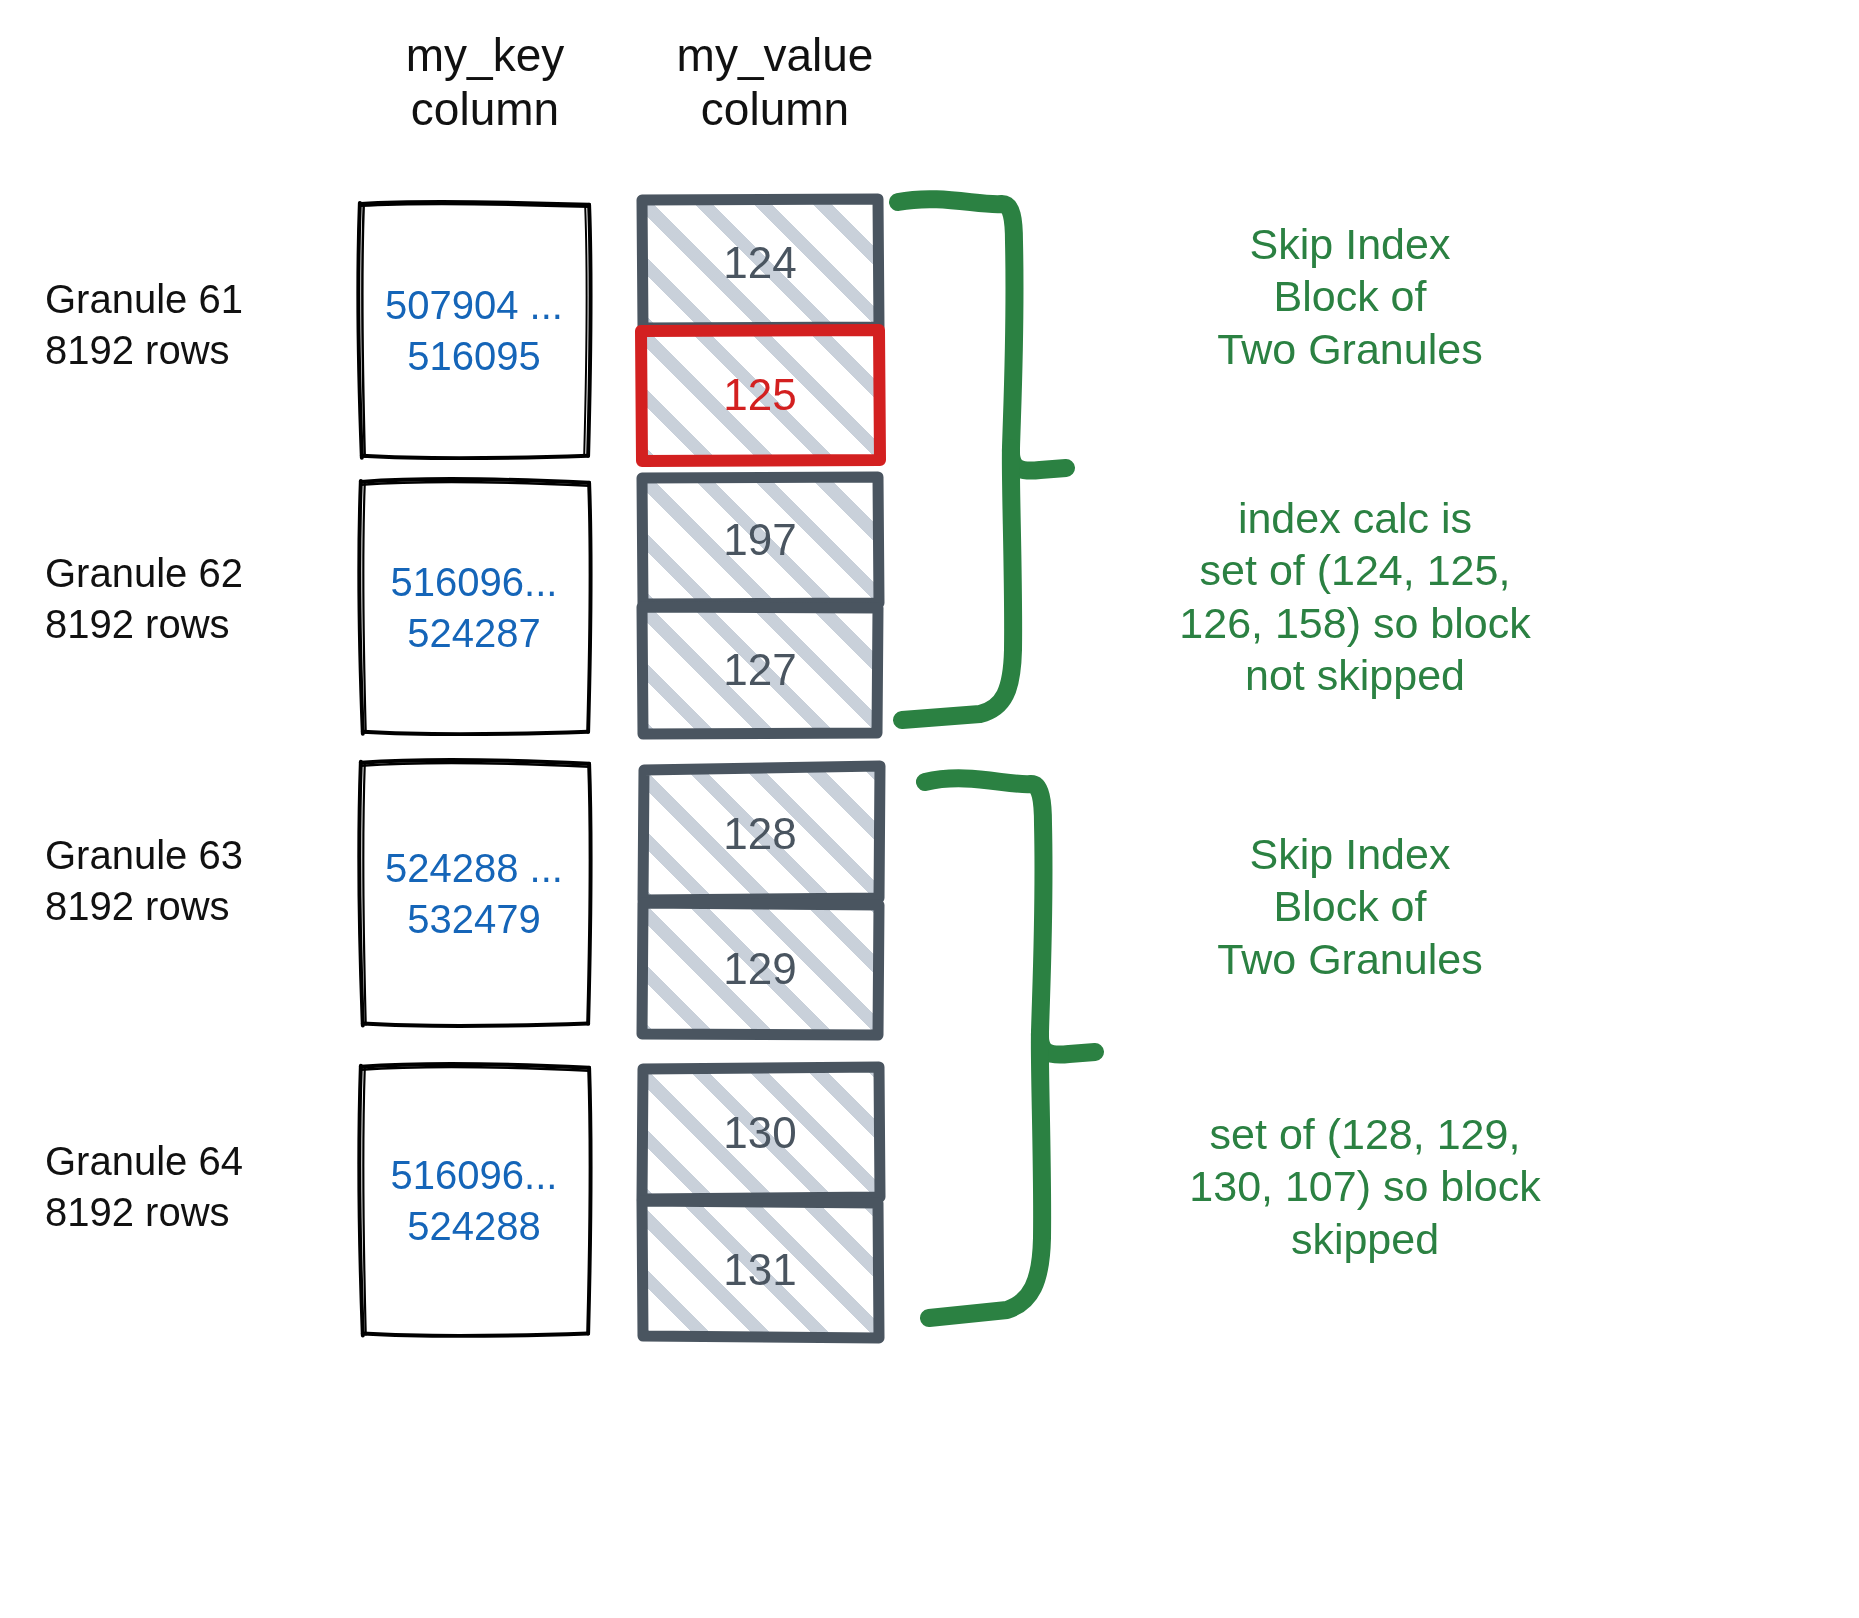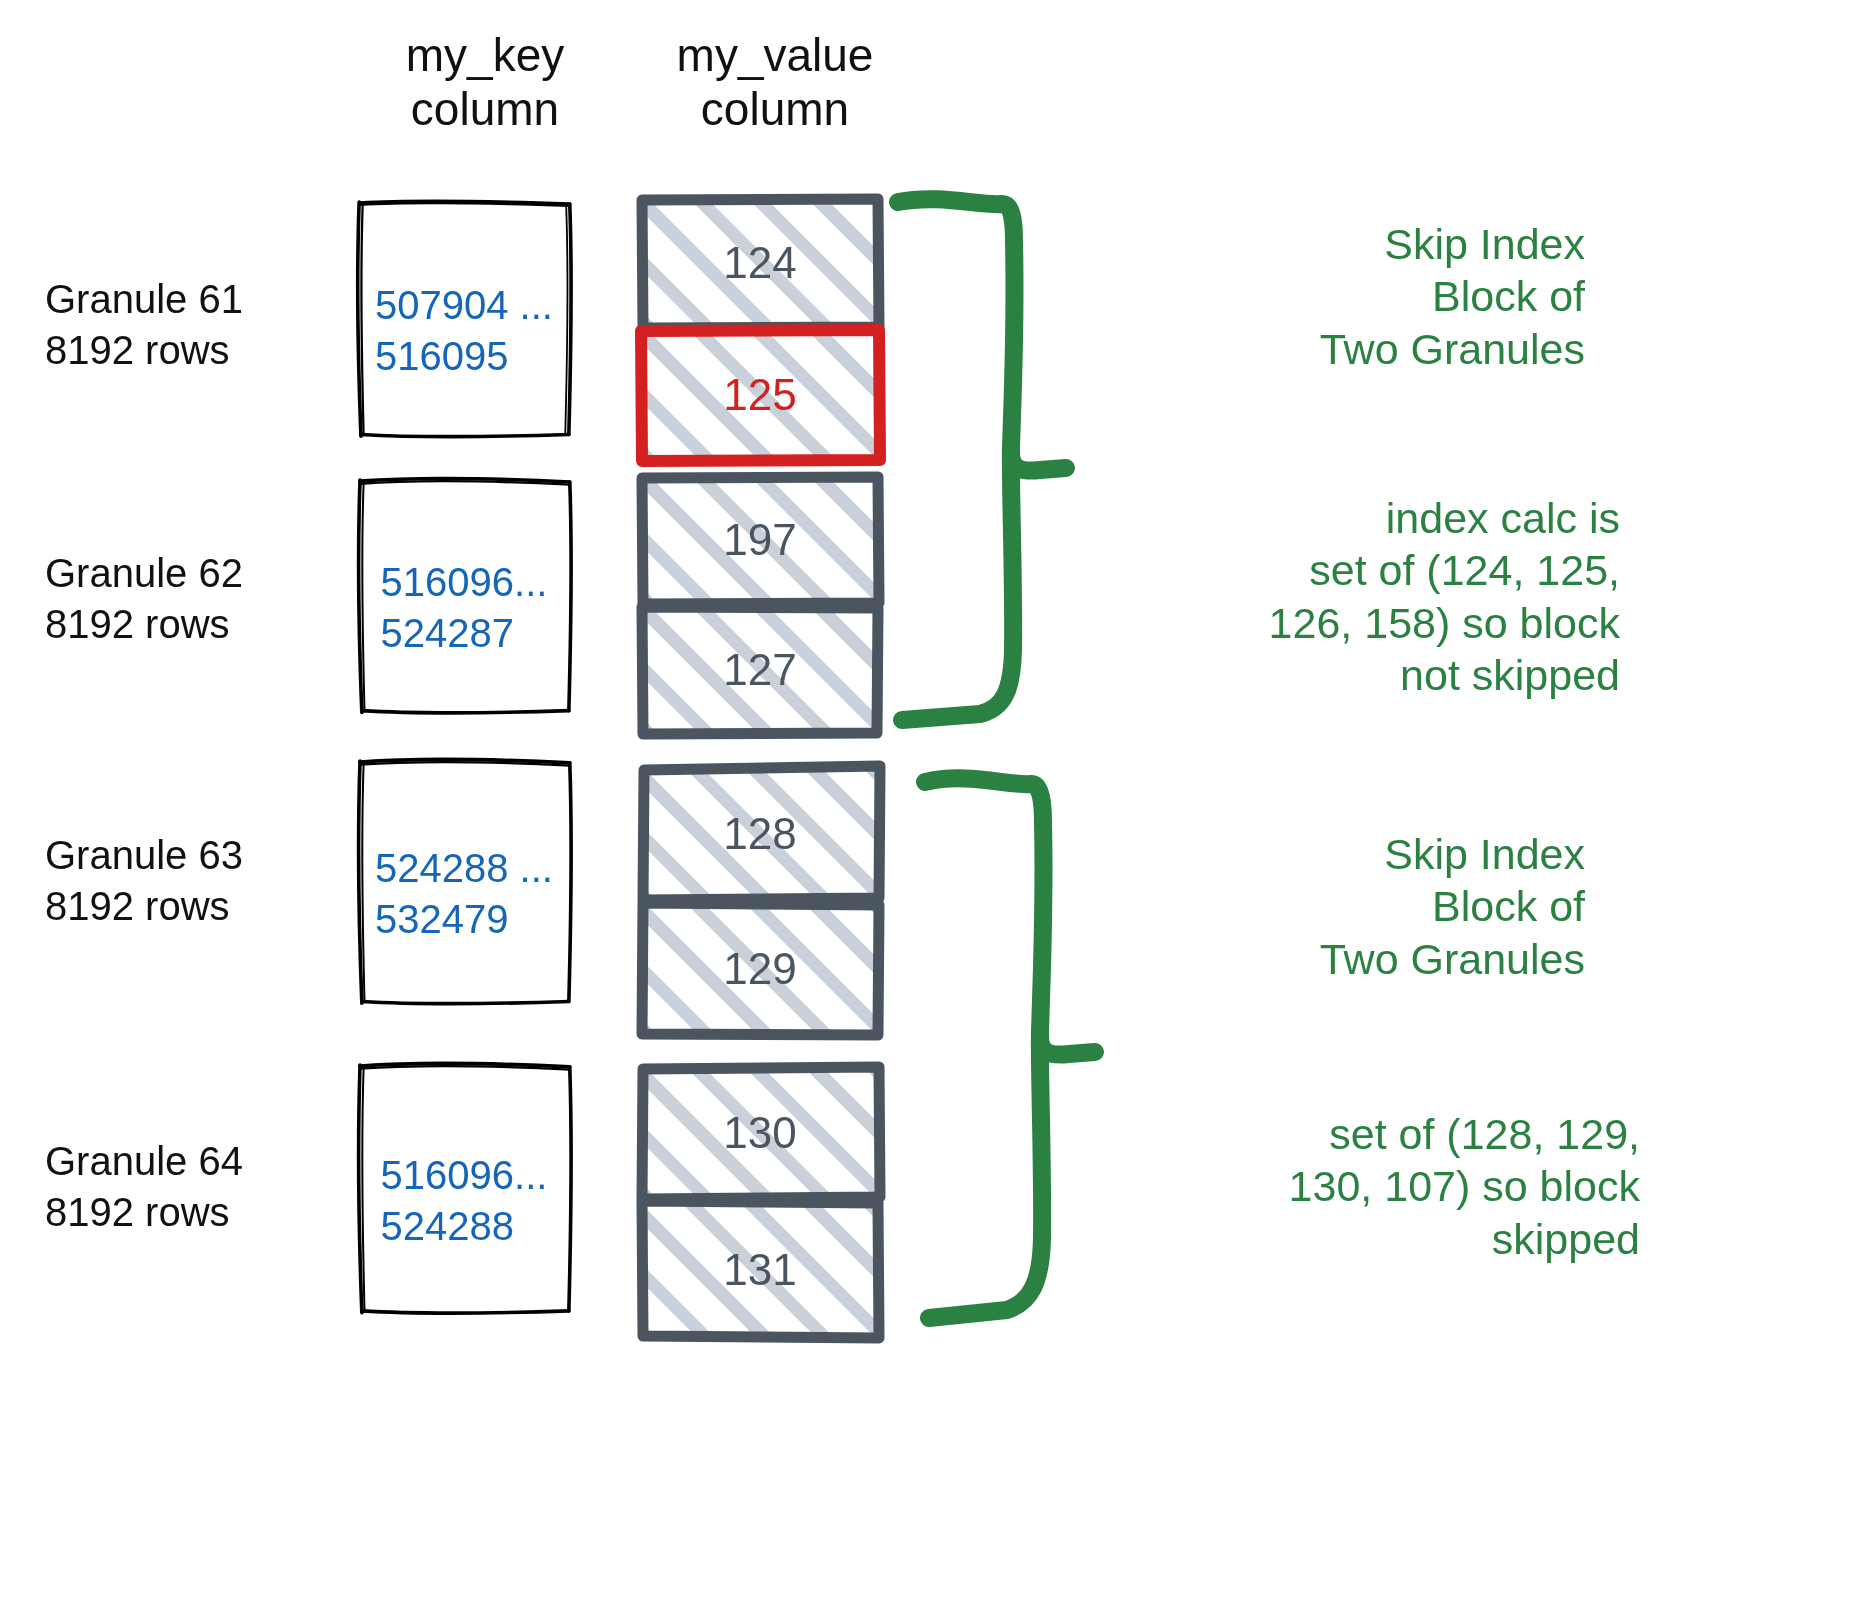--- a/index.html
+++ b/index.html
@@ -21,22 +21,23 @@
 
   
   .row-label{
     position:absolute;left:45px;width:300px;
     font-size:40px;line-height:1.28;color:#111;
     white-space:pre-line;
   }
 
   
   .key-cell{
-    position:absolute;left:357px;width:214px;
+    position:absolute;left:357px;width:234px;
     display:flex;align-items:center;justify-content:center;
+    text-align:center;
     color:#1565b8;font-size:40px;line-height:1.28;
     white-space:pre-line;
     background:#fff;
   }
   .key-cell .sketch{position:absolute;inset:-6px;pointer-events:none;}
 
   
   .val-cell{
     position:absolute;left:640px;width:240px;
     display:flex;align-items:center;justify-content:center;
@@ -48,21 +49,21 @@
         rgba(255,255,255,0) 13px,
         rgba(255,255,255,0) 42px);
     background-color:#ffffff;
   }
   .val-cell .sketch{position:absolute;inset:-8px;pointer-events:none;}
   .val-cell .num{position:relative;z-index:3;}
   .val-cell.highlight .num{color:#d32020;}
 
   
   .note{
-    position:absolute;text-align:right;
+    position:absolute;text-align:center;
     color:#2b8142;font-size:43px;line-height:1.22;
     white-space:pre-line;
   }
   .brace{position:absolute;pointer-events:none;}
 </style>
 </head>
 <body>
 
 <div class="stage">
 

